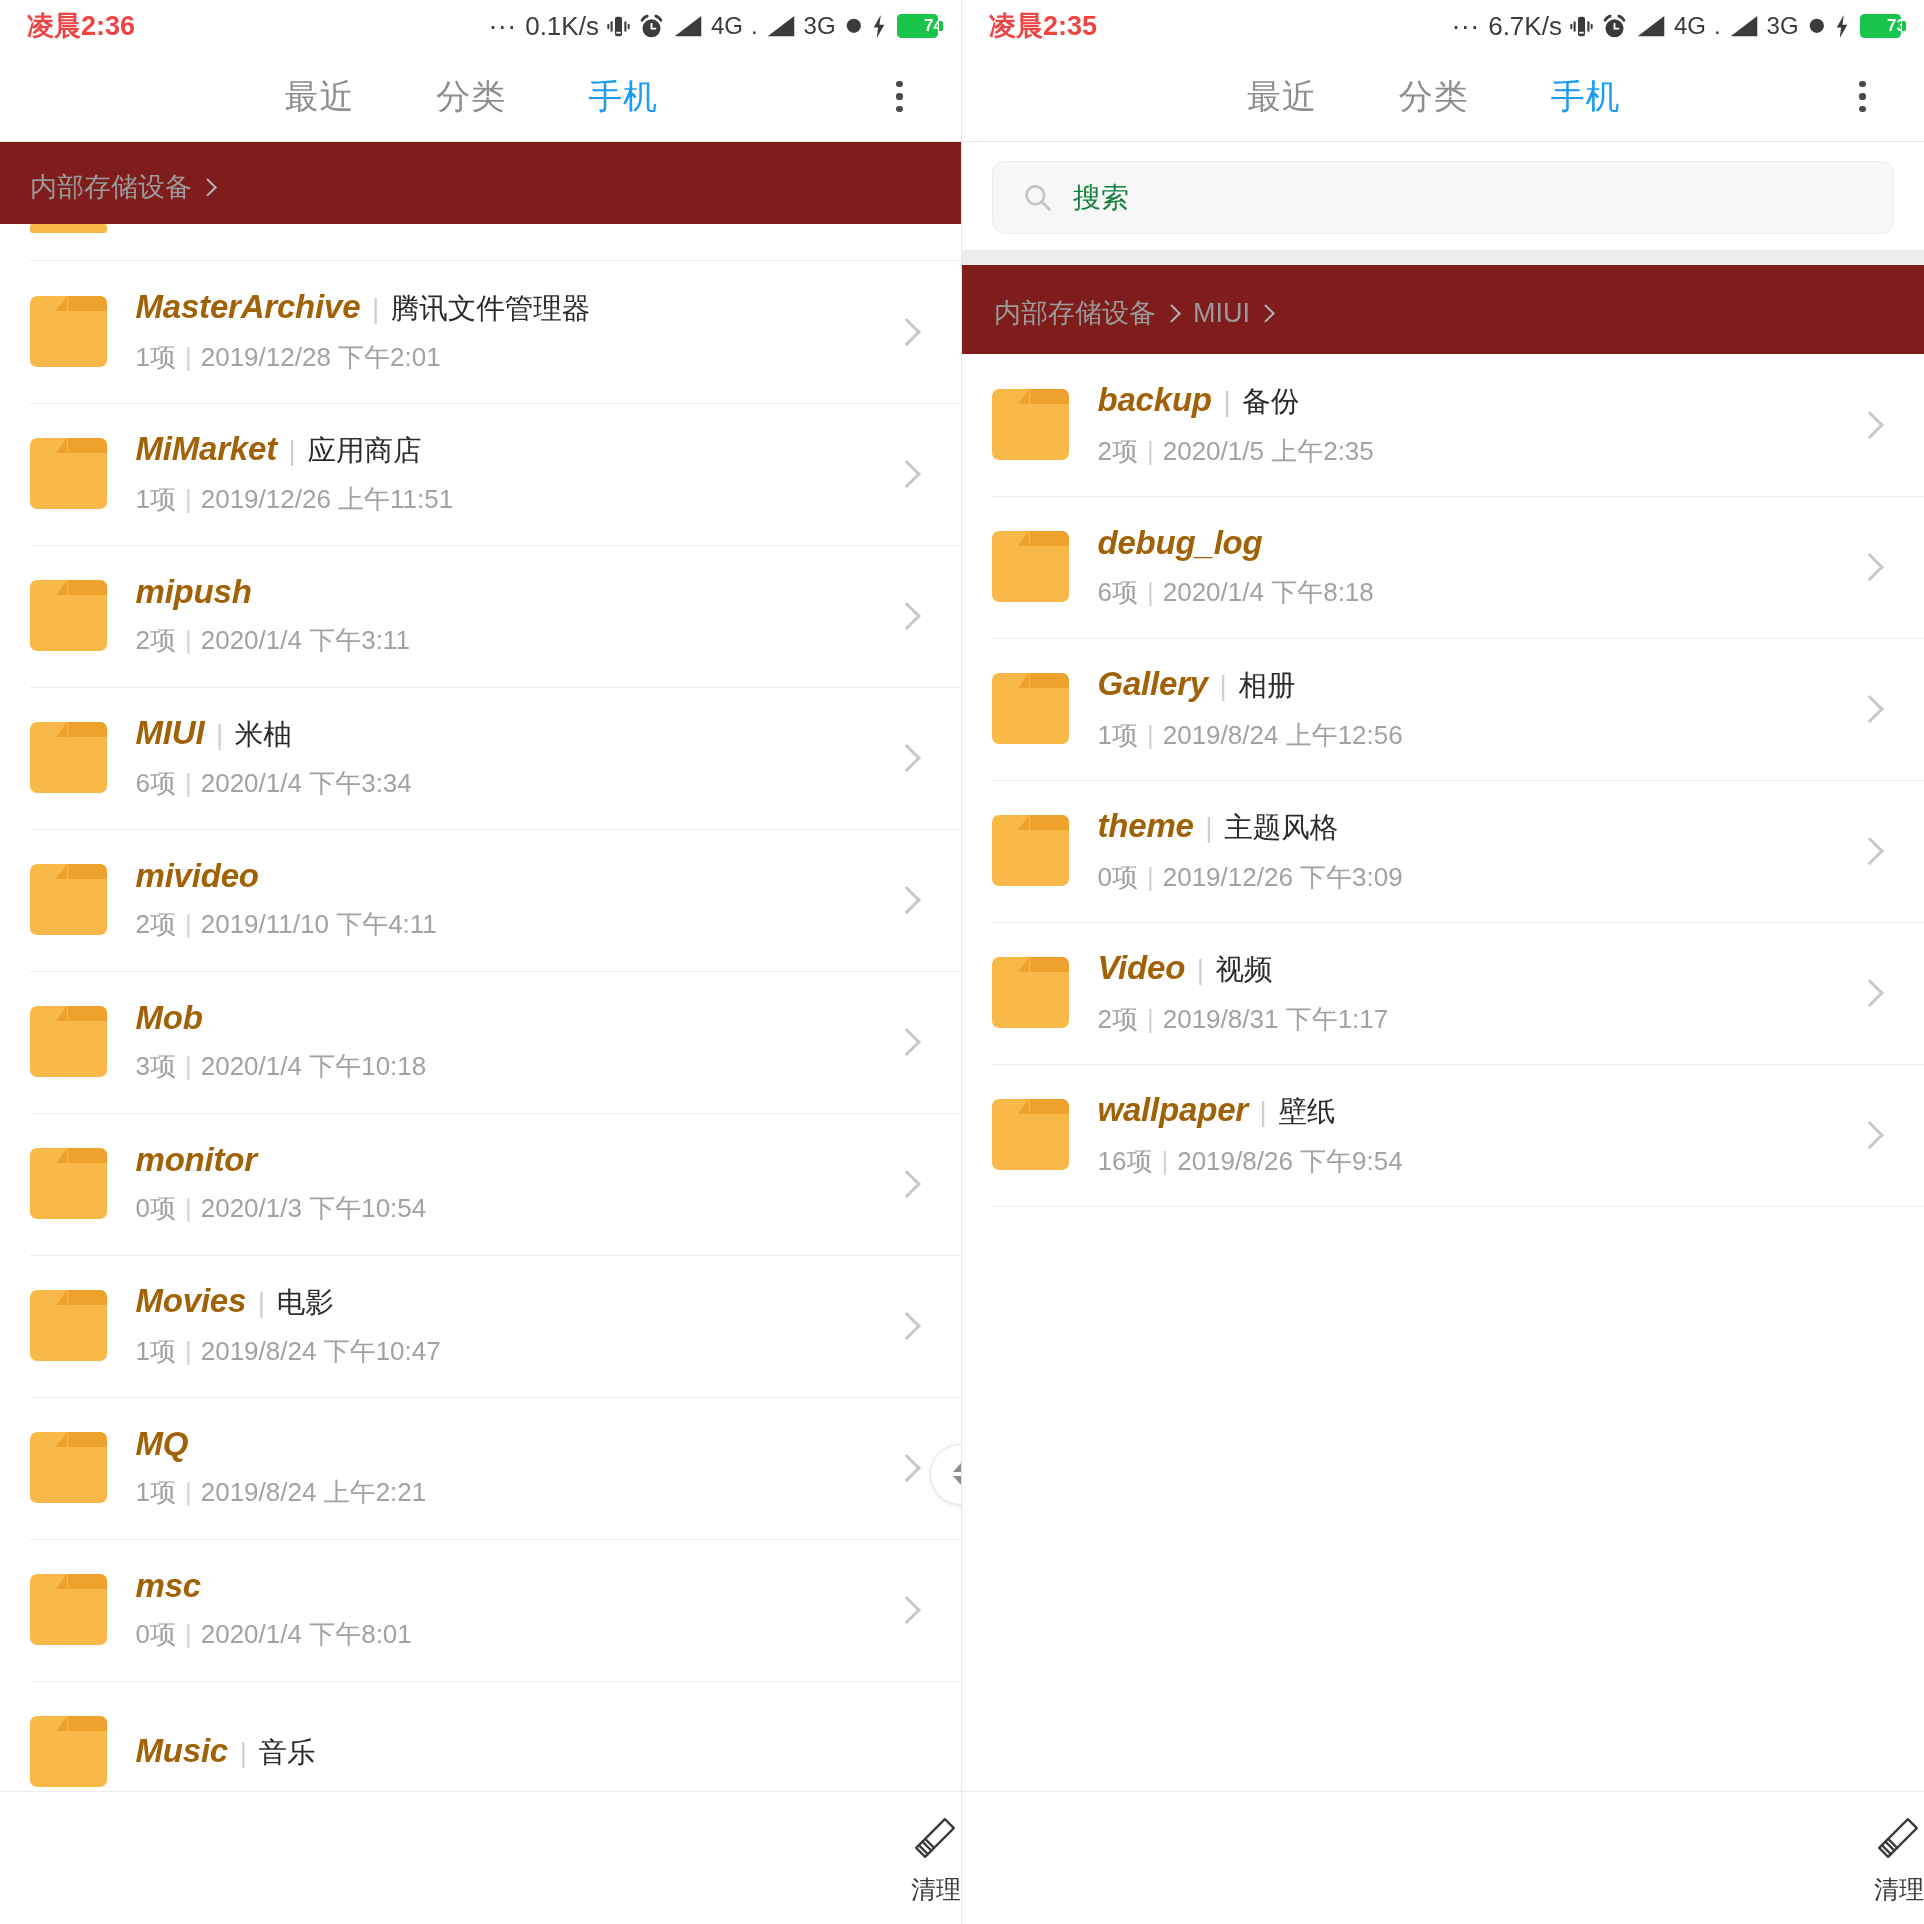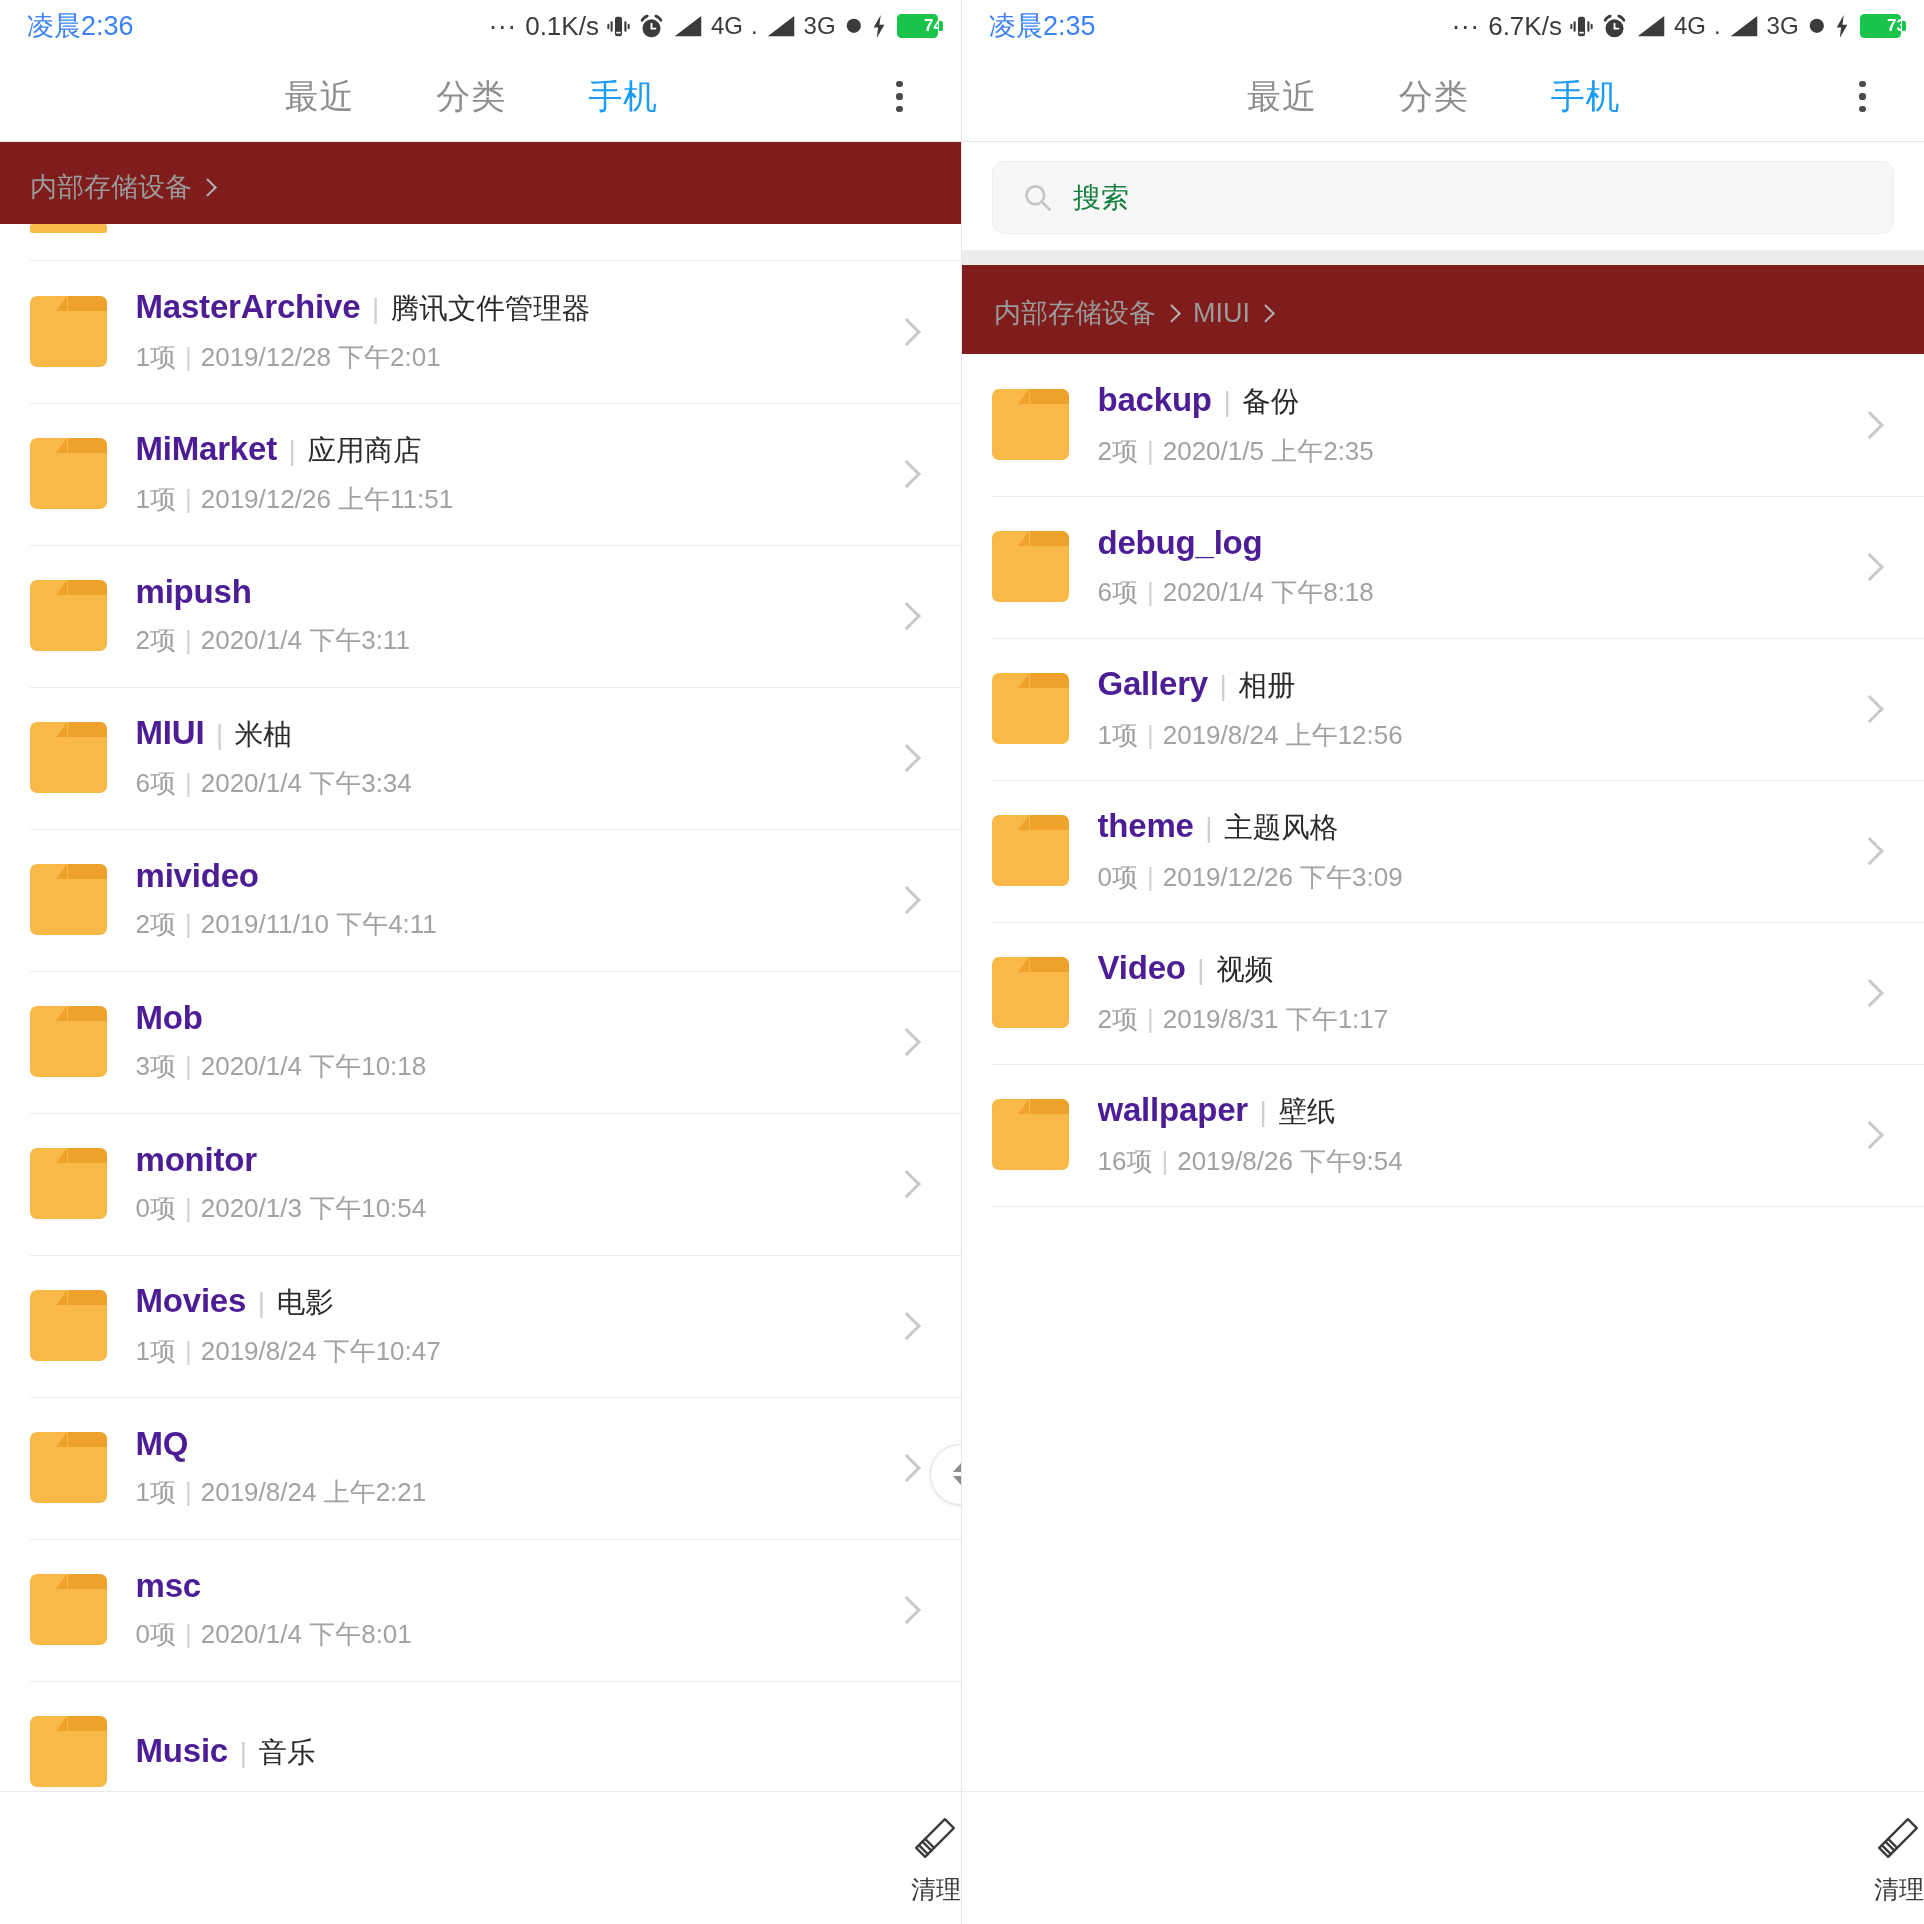--- a/index.html
+++ b/index.html
@@ -33,22 +33,22 @@
     flex: 0 0 52px;
     display: flex;
     align-items: center;
     justify-content: space-between;
     padding: 0 23px 0 27px;
     color: #3b3b3b;
   }
   .status-time {
     font-size: 27px;
     letter-spacing: 0px;
-    color: #3b82f6;
-    font-weight: 400;
+    color: #ef4444;
+    font-weight: 700;
   }
   .status-right {
     display: flex;
     align-items: center;
     gap: 8px;
   }
   .status-dots { letter-spacing: 1.8px; font-size: 27px; line-height: 1; color:#3b3b3b; position:relative; top:-5.3px;}
   .status-speed { font-size: 26px; color:#3b3b3b; }
   .ic { display:inline-flex; align-items:center; justify-content:center; }
   .net-label { font-size: 24px; color:#3b3b3b; }
@@ -195,23 +195,24 @@
   .rowtext { flex: 1 1 auto; min-width: 0; }
   .nameline {
     display: flex;
     align-items: baseline;
     gap: 0;
     white-space: nowrap;
     overflow: hidden;
   }
   .fname {
     font-size: 33px;
-    color: #4c1d95;
+    color: #a16207;
     font-weight: 600;
     letter-spacing: -0.2px;
+    font-style: italic;
   }
   .fdivider { color:#cfcfcf; font-size:28px; margin: 0 11.6px; font-weight:400;}
   .falias { font-size: 28.5px; color:#2b2b2b; font-weight:400; }
   .metaline { margin-top: 12.5px; font-size: 26px; color:#a2a2a2; white-space: nowrap; }
   .metaline .bar { color:#d2d2d2; margin: 0 9px; }
   .chev {
     flex: 0 0 auto;
     width: 19.6px; height: 19.6px;
     border-right: 3.6px solid #c9c9c9;
     border-top: 3.6px solid #c9c9c9;

